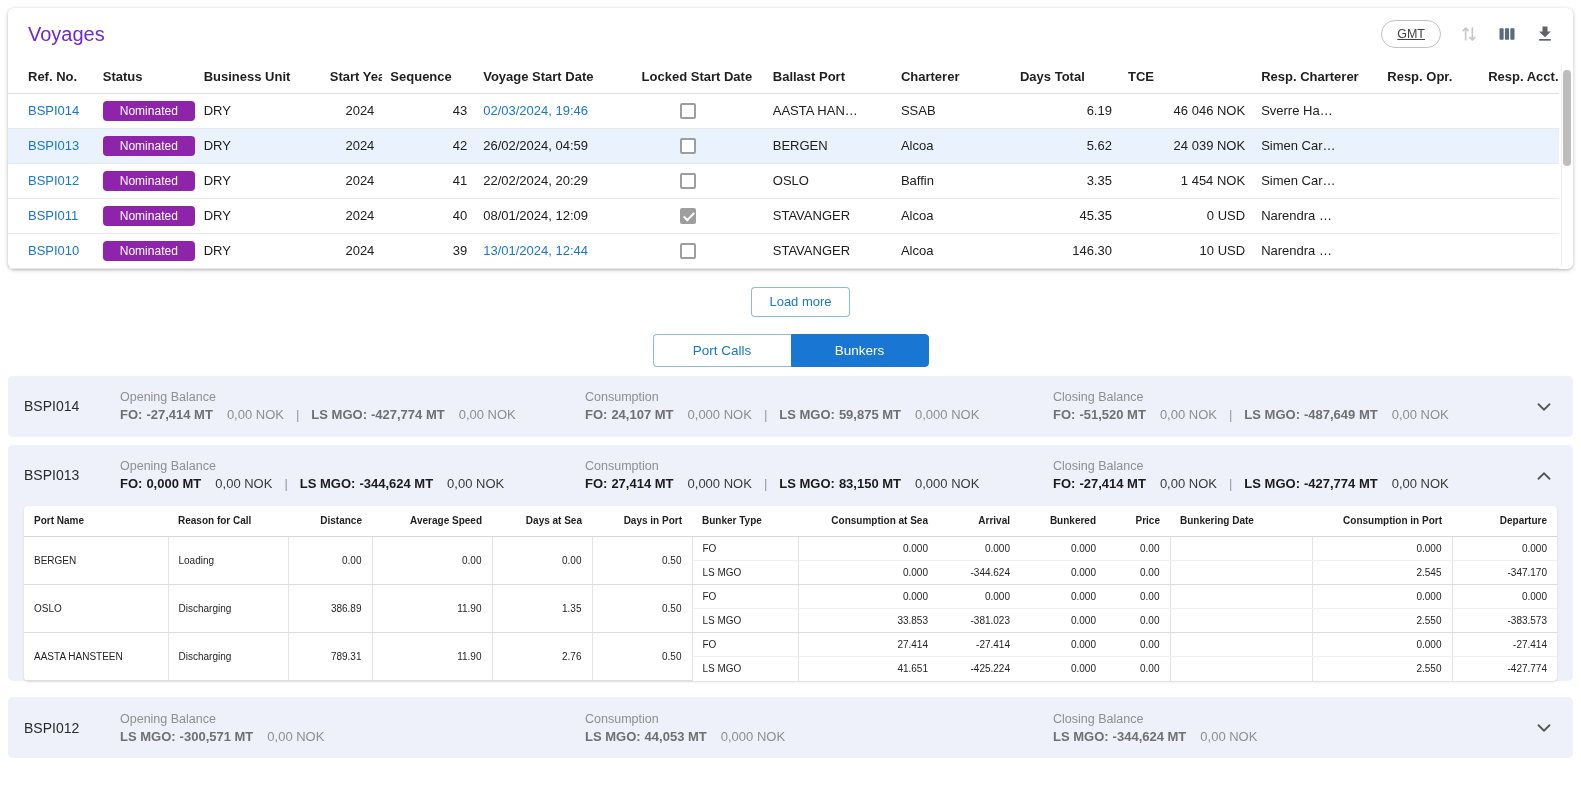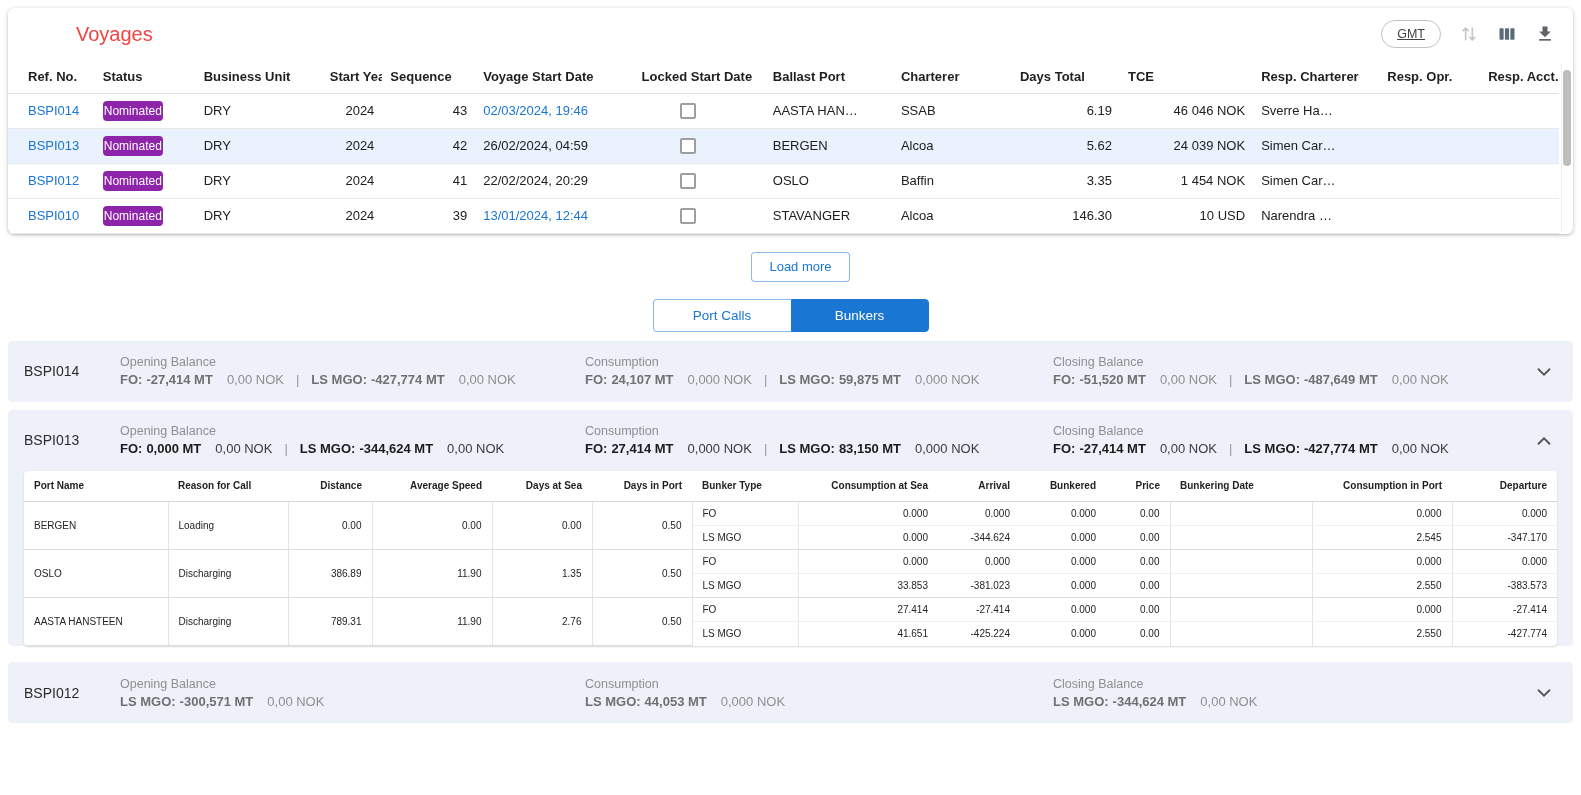--- a/index.html
+++ b/index.html
@@ -17,21 +17,21 @@
     margin: 8px 8px 0 8px;
     background: #fff;
     border-radius: 6px;
     box-shadow: 0 1px 4px rgba(0,0,0,.22), 0 1px 2px rgba(0,0,0,.10);
     position: relative;
   }
   .card-header {
     display: flex; justify-content: space-between; align-items: center;
     height: 52px; padding: 0 18px 0 20px;
   }
-  .title { font-size: 20px; font-weight: 500; color: #ef4444; margin-left: 48px; }
+  .title { font-size: 20px; font-weight: 500; color: #6d28d9; }
   .header-actions { display: flex; align-items: center; gap: 18px; }
   .gmt-pill {
     height: 28px; padding: 0 15px; border-radius: 14px;
     border: 1px solid #c2c2c2; background: #fff;
     font-family: "Liberation Sans", sans-serif;
     font-size: 12.5px; color: #424242; cursor: pointer; text-decoration: underline;
   }
   .icon-btn { display: inline-flex; align-items: center; justify-content: center; cursor: pointer; background: none; border: none; }
 
   table.voyages { width: calc(100% - 14px); border-collapse: collapse; table-layout: fixed; }
@@ -45,21 +45,21 @@
   }
   .voyages th:first-child, .voyages td:first-child { padding-left: 20px; }
   .num { text-align: right; }
   tr.selected td { background: var(--selected_row, #e9f2fd); }
 
   a.ref { color: var(--link, #1976d2); text-decoration: none; cursor: pointer; }
   a.date-link { color: var(--link, #1976d2); text-decoration: none; cursor: pointer; }
 
   .badge {
     display: inline-block; background: var(--badge, #8e24aa); color: #fff;
-    border-radius: 4px; padding: 4px 1px; font-size: 12px; line-height: 1;
+    border-radius: 4px; padding: 4px 17px; font-size: 12px; line-height: 1;
   }
   .checkbox {
     display: inline-block; width: 16px; height: 16px; margin-left: 38px;
     border: 2px solid #9e9e9e; border-radius: 2px; background: #fff;
     position: relative; vertical-align: middle; cursor: pointer;
   }
   .checkbox.checked { background: #9e9e9e; }
   .checkbox.checked::after {
     content: ""; position: absolute; left: 4px; top: 0px;
     width: 4px; height: 9px; border: solid #fff; border-width: 0 2px 2px 0;
@@ -237,20 +237,36 @@
         <td><span class="checkbox"></span></td>
         <td>OSLO</td>
         <td>Baffin</td>
         <td class="num">3.35</td>
         <td class="num">1 454 NOK</td>
         <td>Simen Car…</td>
         <td></td>
         <td></td>
       </tr>
       <tr>
+        <td><a class="ref">BSPI011</a></td>
+        <td><span class="badge">Nominated</span></td>
+        <td>DRY</td>
+        <td class="num">2024</td>
+        <td class="num">40</td>
+        <td>08/01/2024, 12:09</td>
+        <td><span class="checkbox checked"></span></td>
+        <td>STAVANGER</td>
+        <td>Alcoa</td>
+        <td class="num">45.35</td>
+        <td class="num">0 USD</td>
+        <td>Narendra …</td>
+        <td></td>
+        <td></td>
+      </tr>
+      <tr>
         <td><a class="ref">BSPI010</a></td>
         <td><span class="badge">Nominated</span></td>
         <td>DRY</td>
         <td class="num">2024</td>
         <td class="num">39</td>
         <td><a class="date-link">13/01/2024, 12:44</a></td>
         <td><span class="checkbox"></span></td>
         <td>STAVANGER</td>
         <td>Alcoa</td>
         <td class="num">146.30</td>

